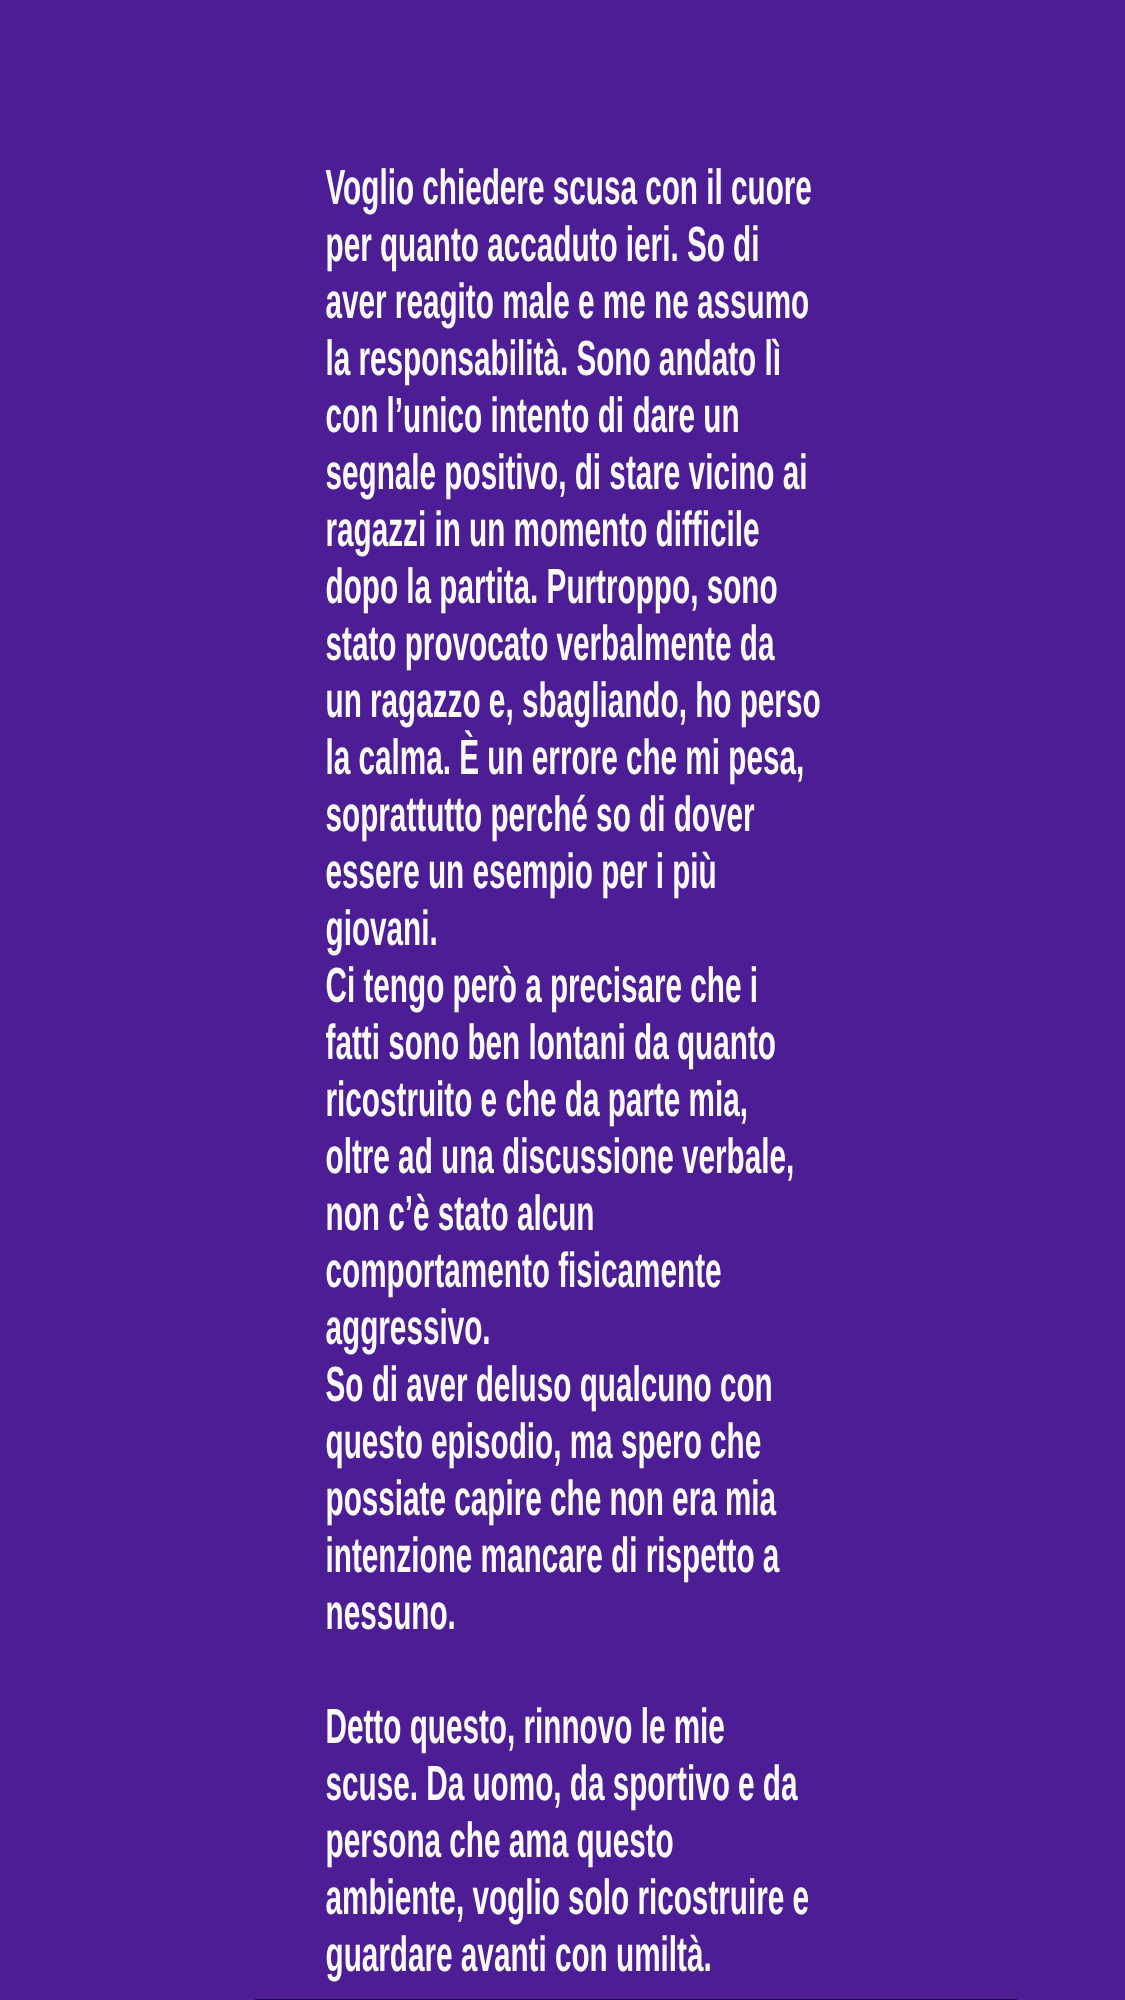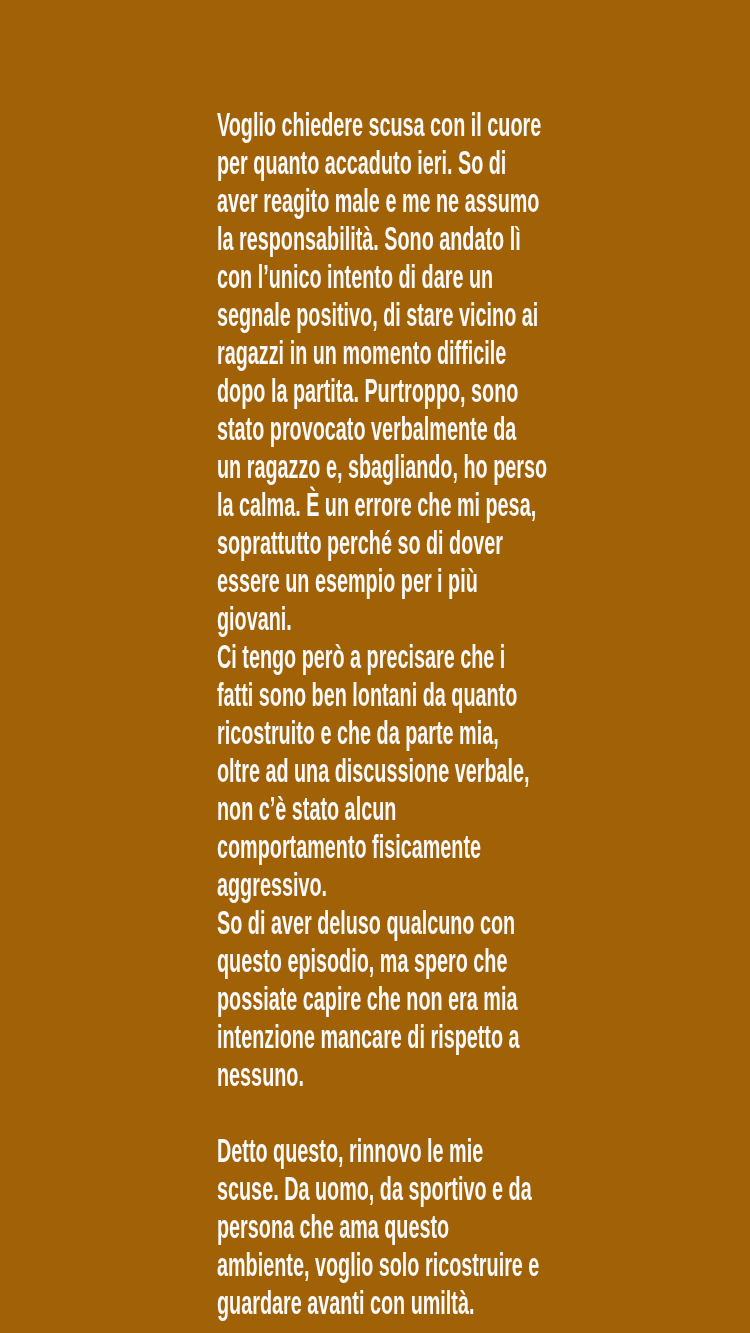--- a/index.html
+++ b/index.html
@@ -4,21 +4,21 @@
 <style>
   html, body {
     margin: 0;
     padding: 0;
     background: #000000;
   }
   .story-canvas {
     position: relative;
     width: 750px;
     height: 1333px;
-    background: #a16207;
+    background: #4c1d95;
     overflow: hidden;
   }
   .statement-text {
     position: absolute;
     left: 217px;
     top: 106px;
     width: 620px;
     font-family: "Liberation Sans", sans-serif;
     font-size: 33px;
     font-weight: 700;

